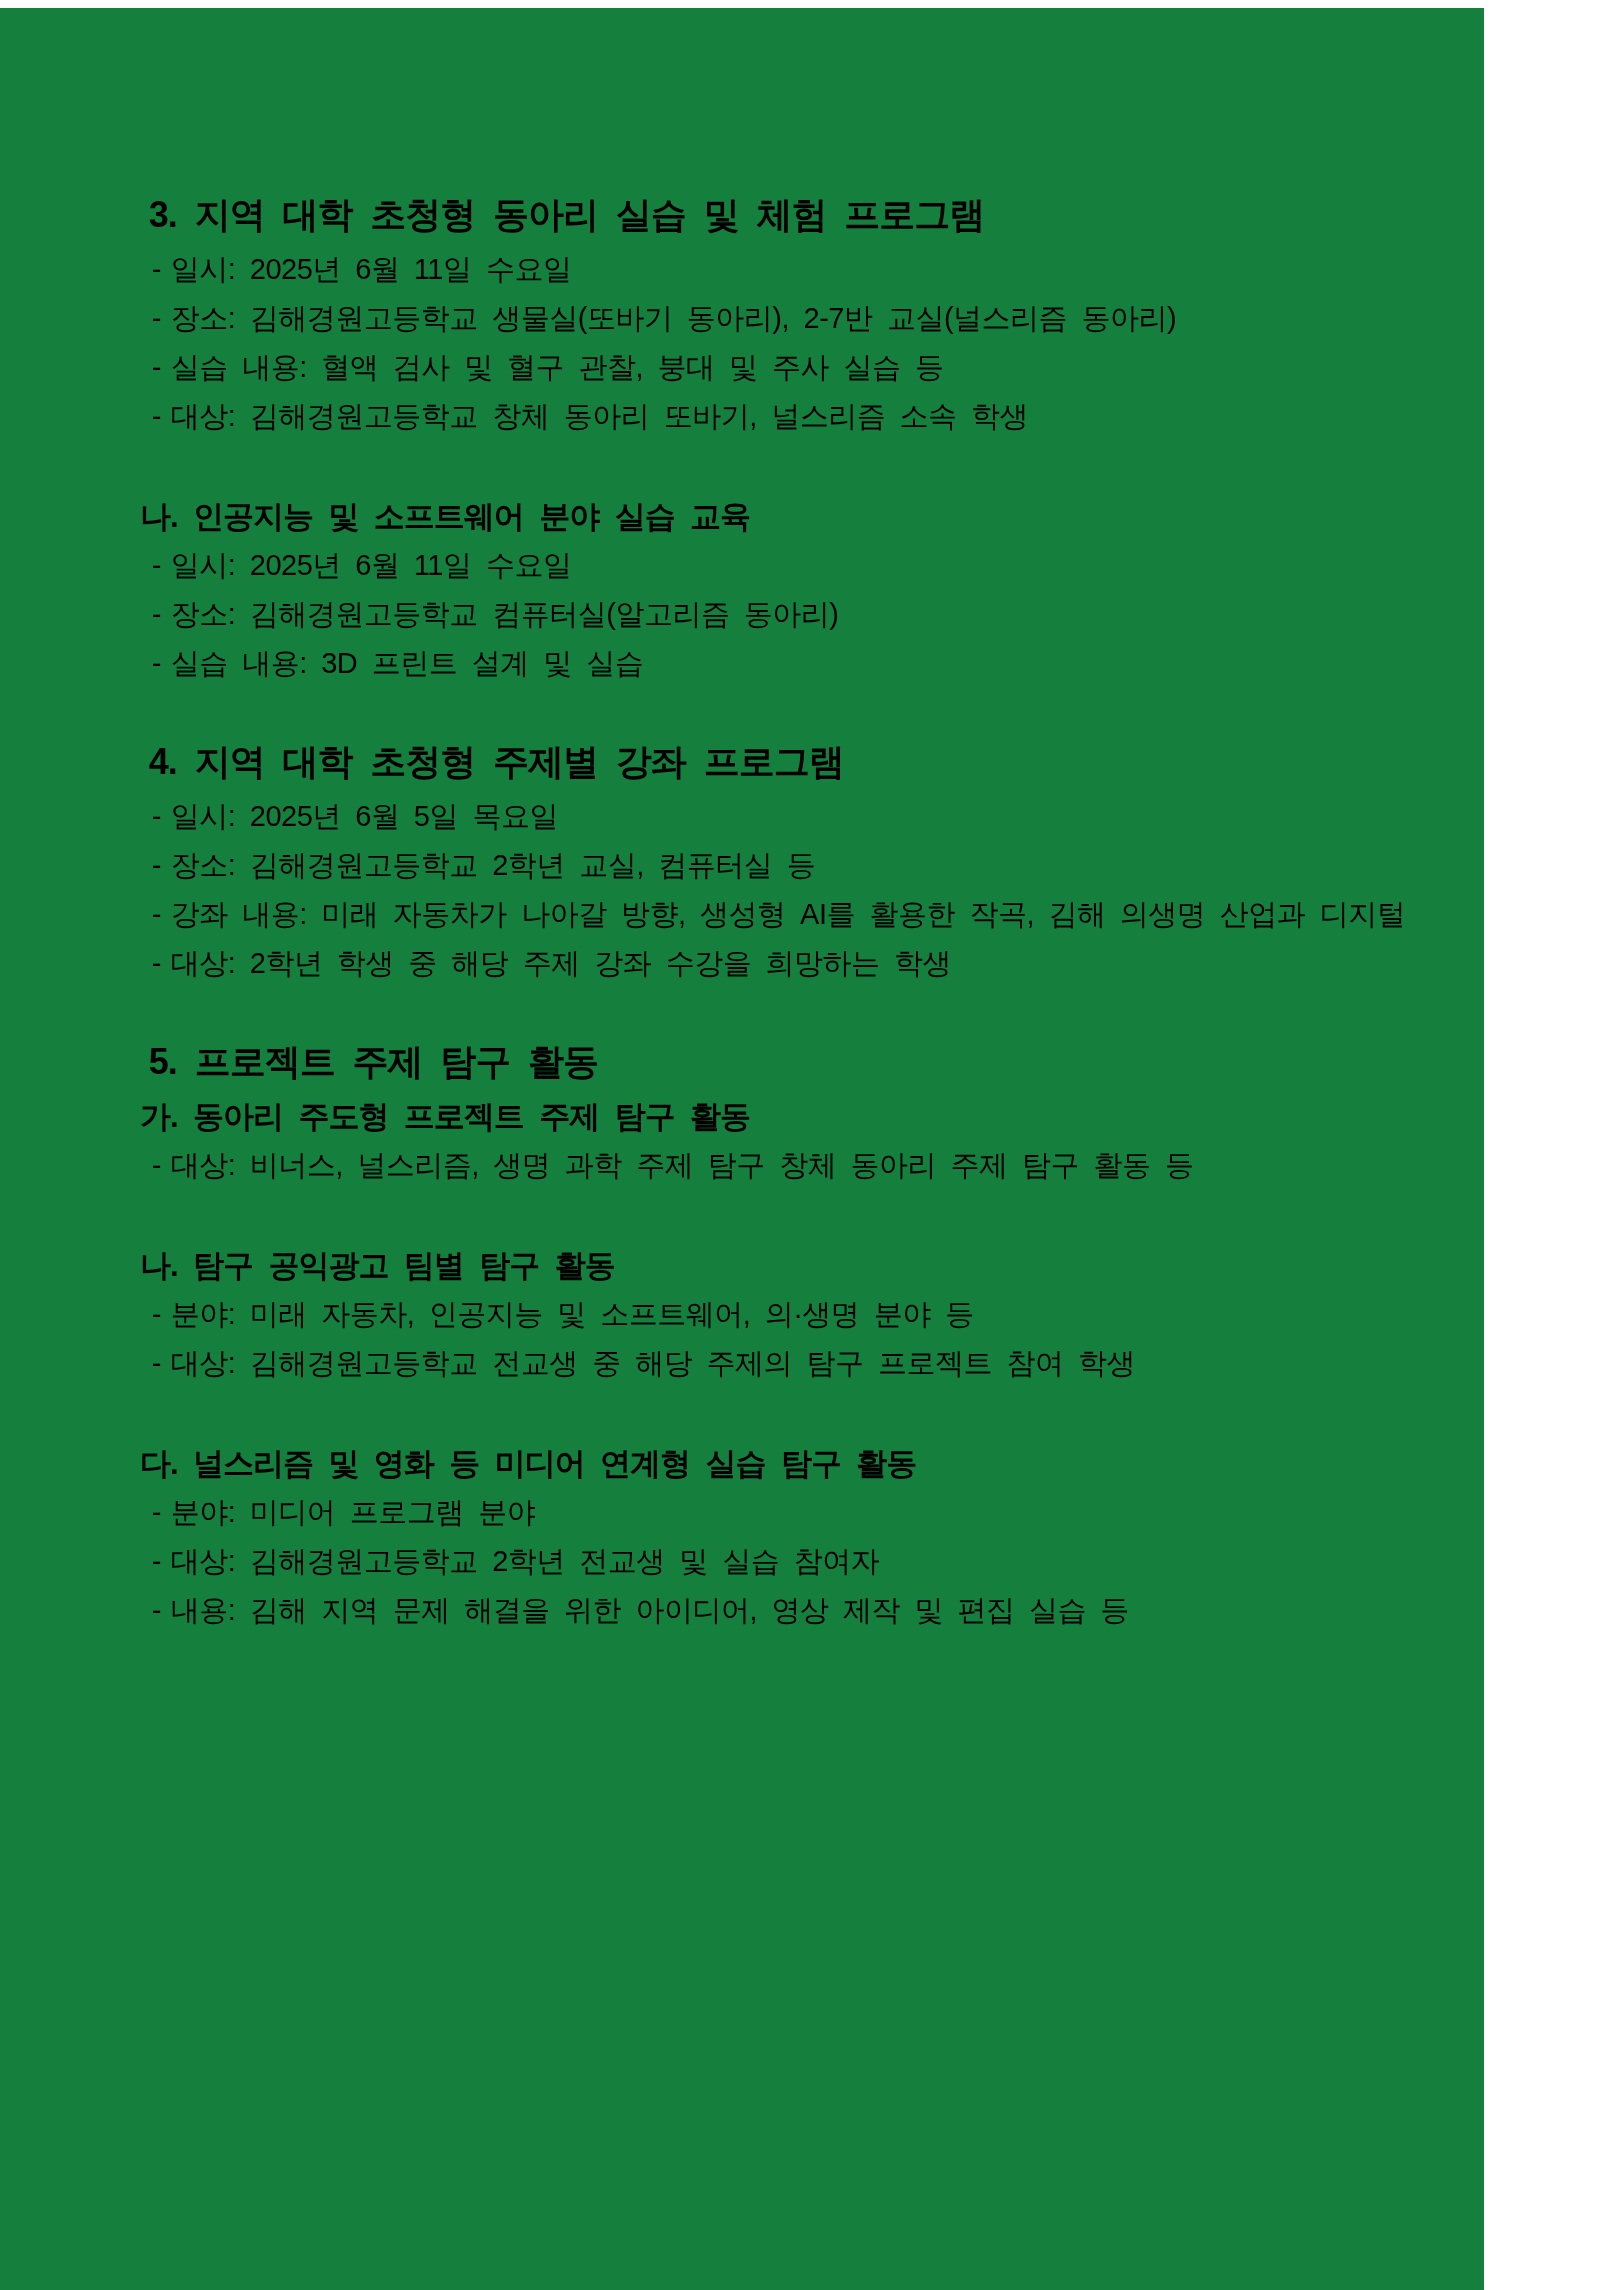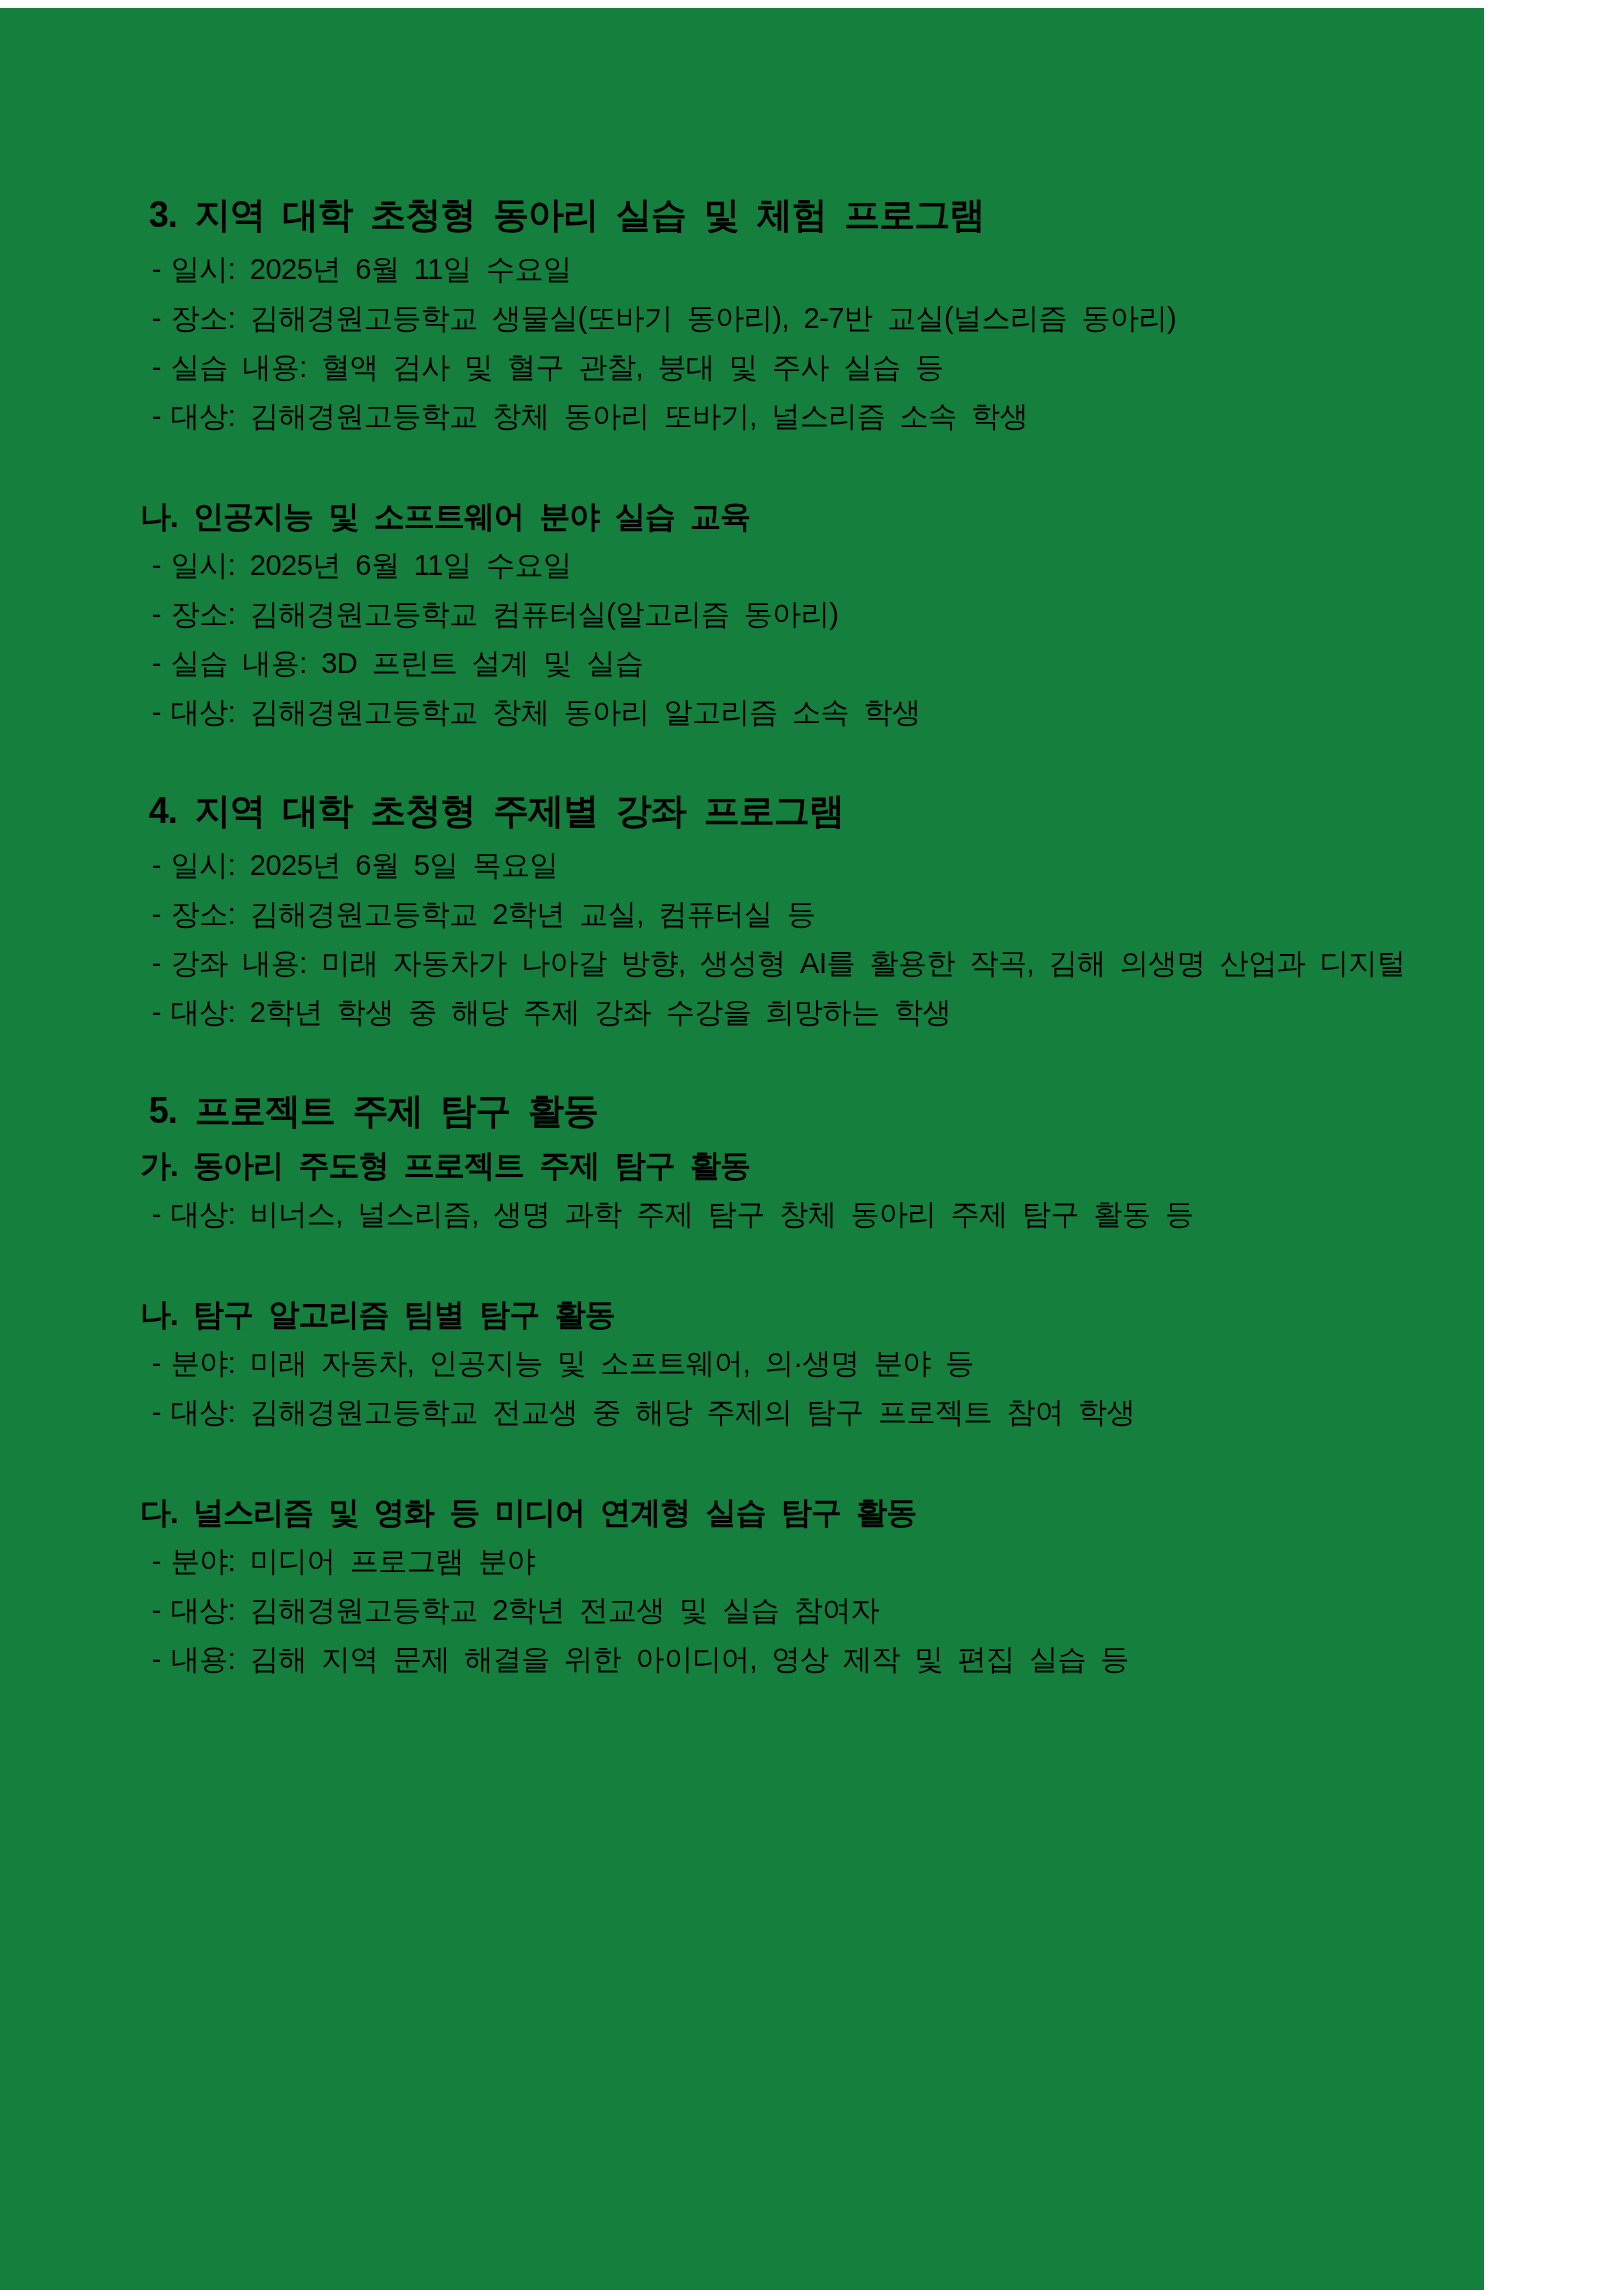--- a/index.html
+++ b/index.html
@@ -79,23 +79,20 @@
           <div class="group-heading"><span>나.</span> <span>인공지능 및 소프트웨어 분야 실습 교육</span></div>
           <div class="item">
             <div class="line"><span class="dash">-</span><span>일시: 2025년 6월 11일 수요일</span></div>
           </div>
           <div class="item">
             <div class="line"><span class="dash">-</span><span>장소: 김해경원고등학교 컴퓨터실(알고리즘 동아리)</span></div>
           </div>
           <div class="item">
             <div class="line"><span class="dash">-</span><span>실습 내용: 3D 프린트 설계 및 실습</span></div>
           </div>
-          <div class="item">
-            <div class="line"><span class="dash">-</span><span>대상: 김해경원고등학교 창체 동아리 알고리즘 소속 학생</span></div>
-          </div>
         </div>
       </section>
       <section class="section">
         <div class="section-heading"><span>4.</span> <span>지역 대학 초청형 주제별 강좌 프로그램</span></div>
         <div class="group">
           <div class="item">
             <div class="line"><span class="dash">-</span><span>일시: 2025년 6월 5일 목요일</span></div>
           </div>
           <div class="item">
             <div class="line"><span class="dash">-</span><span>장소: 김해경원고등학교 2학년 교실, 컴퓨터실 등</span></div>
@@ -110,21 +107,21 @@
       </section>
       <section class="section">
         <div class="section-heading"><span>5.</span> <span>프로젝트 주제 탐구 활동</span></div>
         <div class="group">
           <div class="group-heading"><span>가.</span> <span>동아리 주도형 프로젝트 주제 탐구 활동</span></div>
           <div class="item">
             <div class="line"><span class="dash">-</span><span>대상: 비너스, 널스리즘, 생명 과학 주제 탐구 창체 동아리 주제 탐구 활동 등</span></div>
           </div>
         </div>
         <div class="group gapped">
-          <div class="group-heading"><span>나.</span> <span>탐구 알고리즘 팀별 탐구 활동</span></div>
+          <div class="group-heading"><span>나.</span> <span>탐구 공익광고 팀별 탐구 활동</span></div>
           <div class="item">
             <div class="line"><span class="dash">-</span><span>분야: 미래 자동차, 인공지능 및 소프트웨어, 의·생명 분야 등</span></div>
           </div>
           <div class="item">
             <div class="line"><span class="dash">-</span><span>대상: 김해경원고등학교 전교생 중 해당 주제의 탐구 프로젝트 참여 학생</span></div>
           </div>
         </div>
         <div class="group gapped">
           <div class="group-heading"><span>다.</span> <span>널스리즘 및 영화 등 미디어 연계형 실습 탐구 활동</span></div>
           <div class="item">

